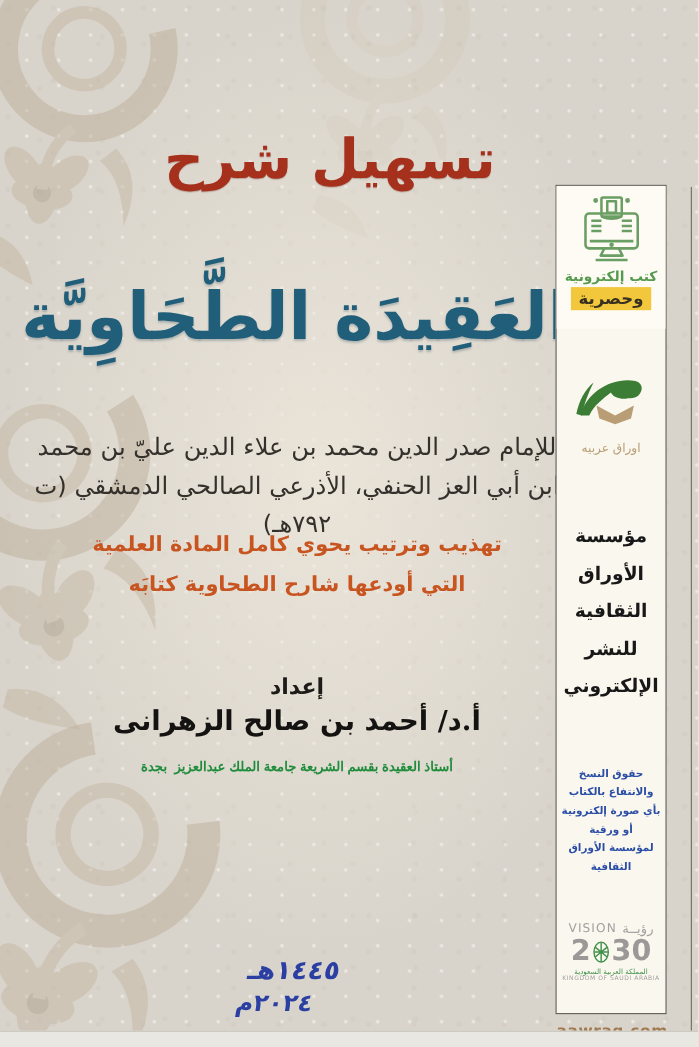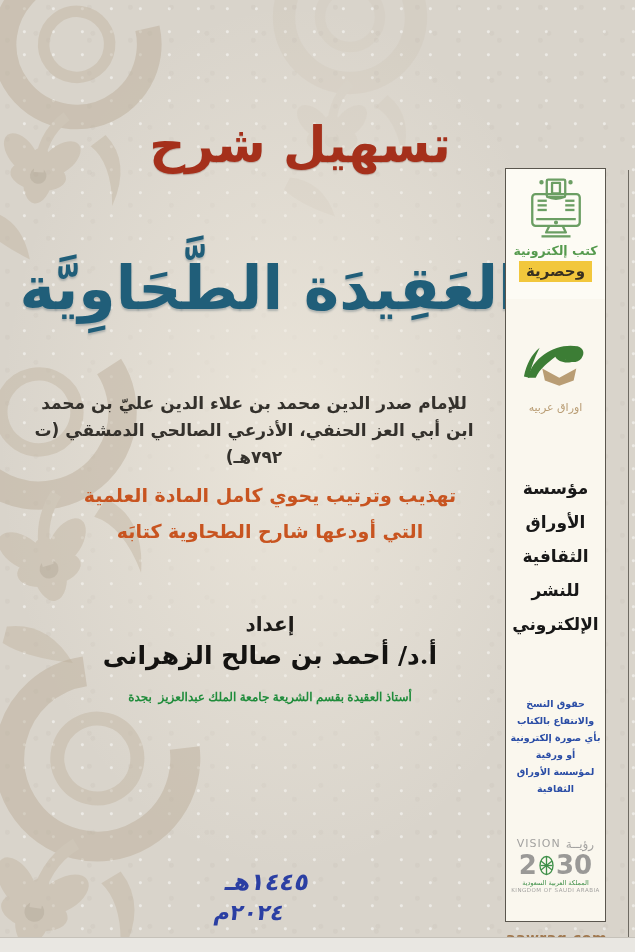--- a/index.html
+++ b/index.html
@@ -17,21 +17,21 @@
   
   .bottom-edge{position:absolute;left:0;bottom:0;width:100%;height:14px;background:#e9e7e2;border-top:1px solid #c6c2ba;}
   
   .orn{position:absolute;opacity:.48;pointer-events:none;}
   
   .ctext{position:absolute;text-align:center;direction:rtl;}
   .supertitle{left:60px;top:116px;width:480px;font-size:50px;font-weight:bold;color:#a5301b;
     text-shadow:0 1px 1px rgba(80,20,10,.25);}
   .maintitle{left:4px;top:240px;width:530px;font-size:60px;font-weight:bold;color:#205e79;white-space:nowrap;
     text-shadow:0 2px 2px rgba(20,50,70,.25);line-height:1.6;}
-  .authorblk{left:14px;top:390px;width:480px;font-size:17px;font-weight:bold;color:#34312c;line-height:1.6;}
+  .authorblk{left:30px;top:390px;width:480px;font-size:22px;font-weight:normal;color:#34312c;line-height:1.6;}
   .subtitleblk{left:60px;top:477px;width:420px;font-size:19px;font-weight:bold;color:#c85420;line-height:1.9;}
   .preplabel{left:60px;top:612px;width:420px;font-size:20px;font-weight:bold;color:#1d1b18;}
   .prepname{left:60px;top:641px;width:420px;font-size:25px;font-weight:bold;color:#141311;font-family:"DejaVu Serif","DejaVu Sans",serif;}
   .preptitle{left:20px;top:690px;width:500px;font-size:12px;font-weight:bold;color:#1f8c3b;font-family:Liberation Sans, sans-serif;}
   .dates{left:185px;top:868px;width:160px;color:#2b3fa3;font-weight:bold;transform:skewX(-10deg);}
   .dates .hijri{font-size:24px;}
   .dates .greg{font-size:22px;margin-top:4px;margin-right:26px;}
   
   .sidebar{position:absolute;left:505px;top:168px;width:101px;height:754px;
     background:#faf7ee;border:1px solid #5a564e;box-sizing:border-box;}

